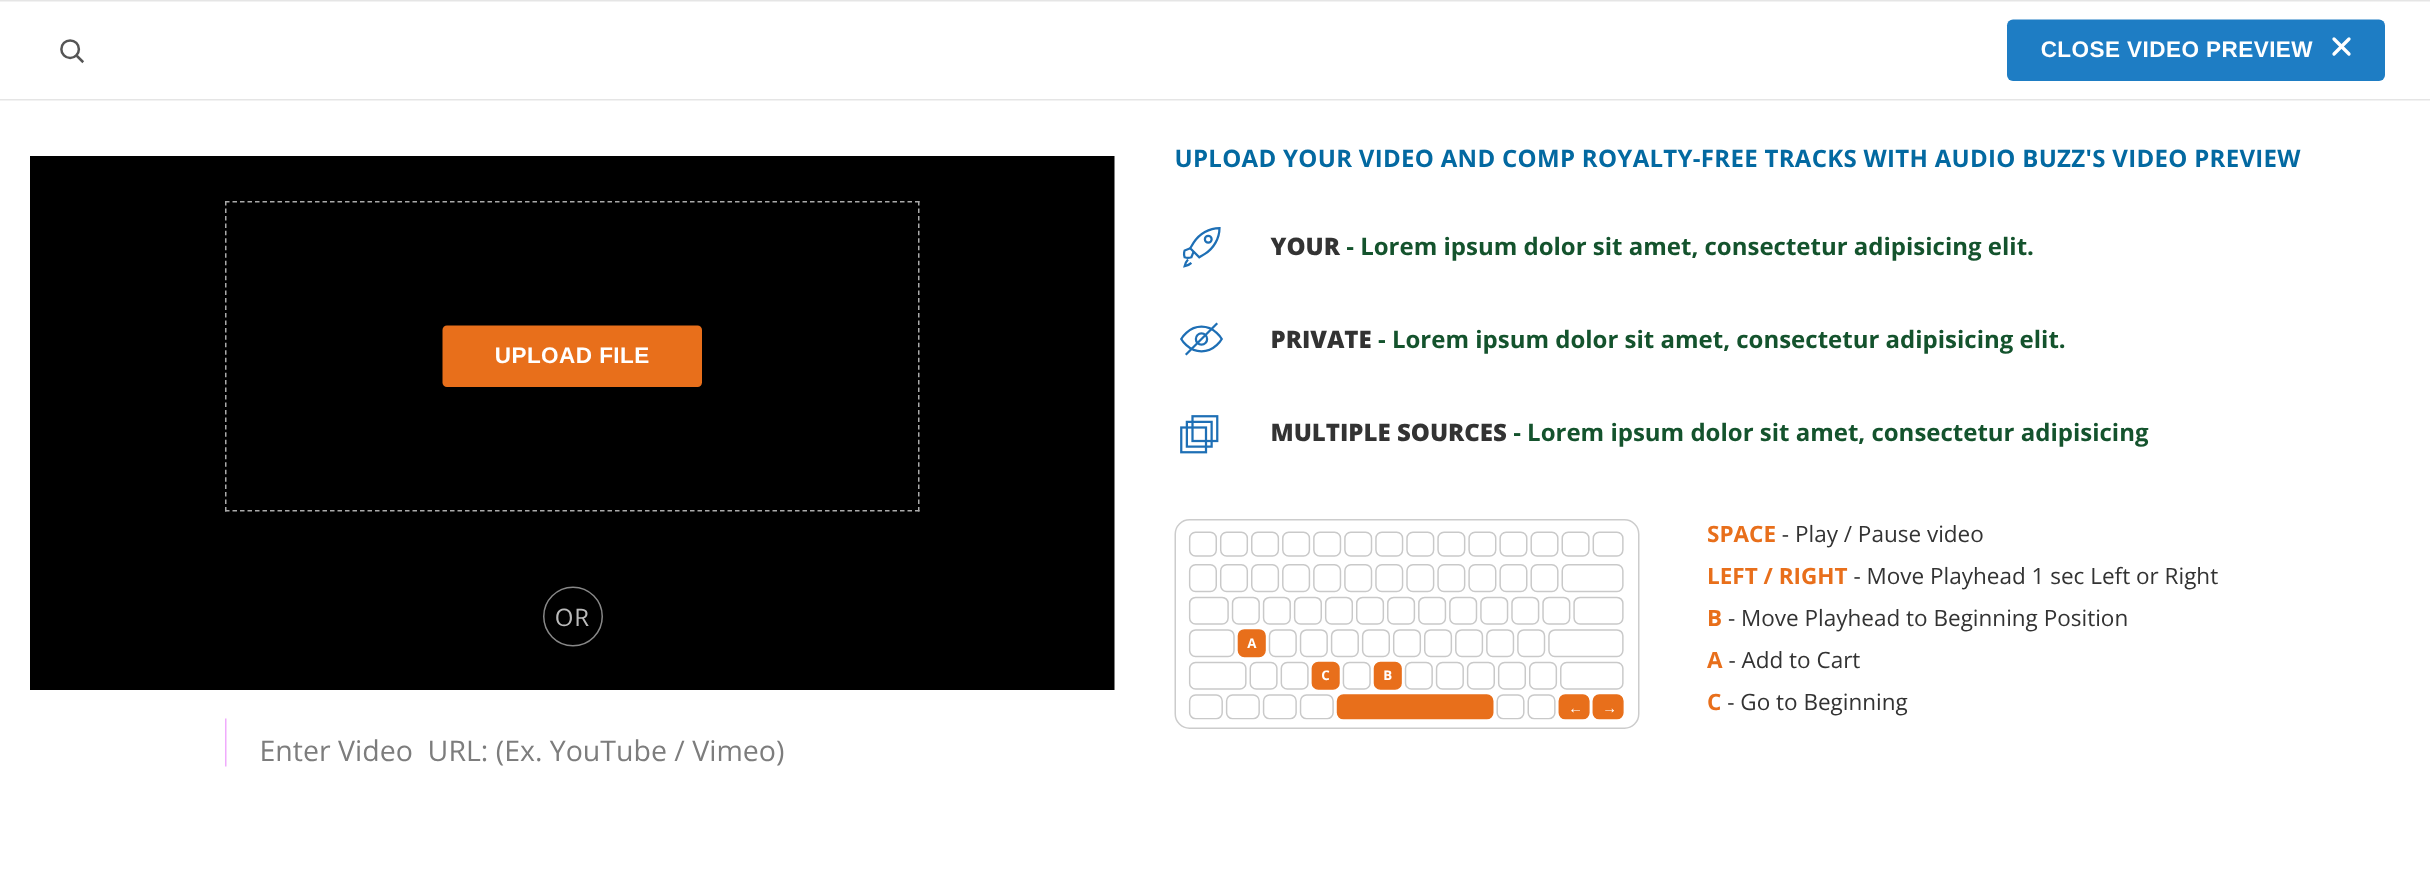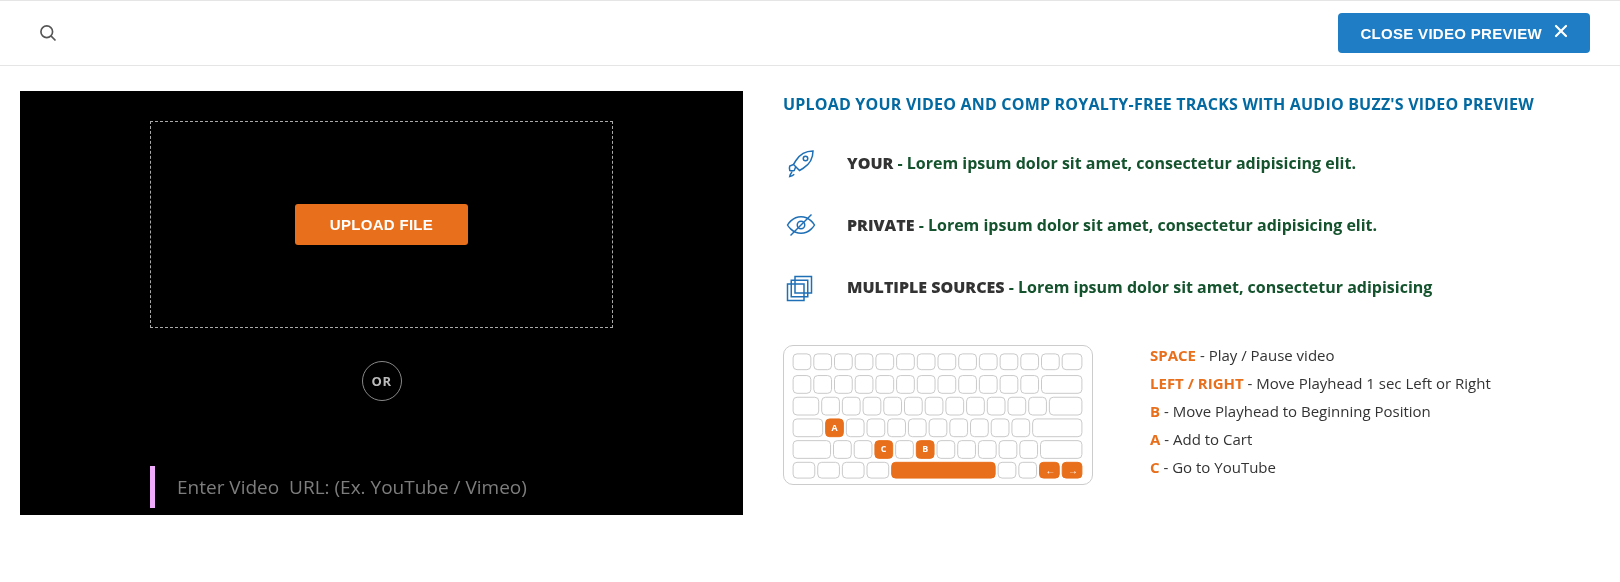--- a/index.html
+++ b/index.html
@@ -60,24 +60,25 @@
     font-size: 16px;
   }
   .main-row {
     display: flex;
     padding: 25px 30px 25px 20px;
     gap: 40px;
     align-items: flex-start;
   }
   .video-panel {
     width: 723px;
-    height: 424px;
+    height: 356px;
     background: #000;
     position: relative;
     flex-shrink: 0;
+    margin-top: 12px;
   }
   .drop-zone {
     position: absolute;
     left: 130px;
     right: 130px;
     top: 30px;
     height: 207px;
     border: 1.5px dashed #aaa;
     display: flex;
     align-items: center;
@@ -89,41 +90,40 @@
     border: none;
     font-weight: 700;
     font-size: 15px;
     padding: 12px 35px;
     border-radius: 3px;
     cursor: pointer;
     letter-spacing: 0.3px;
   }
   .or-sep {
     position: absolute;
-    top: 270px;
+    top: 287px;
     left: 50%;
     transform: translateX(-50%);
     width: 40px;
     height: 40px;
     border: 1px solid #888;
     border-radius: 50%;
     display:flex;
     align-items:center;
     justify-content:center;
     color:#bbb;
-    font-size:13px;
+    font-size:16px;
     letter-spacing:0.5px;
-    font-weight:bold;
   }
   .url-wrap {
     position: absolute;
     left: 130px;
     right: 130px;
     top: 375px;
-    border-left: 5px solid #f0abfc;
+    border-left: 1px solid #f0abfc;
     padding: 8px 0 8px 22px;
   }
   .url-input {
     background: transparent;
     border: none;
     outline: none;
     color: #aaa;
     font-size: 19px;
     width: 100%;
     font-family: inherit;
@@ -163,21 +163,21 @@
   .learn-line a { color:#1e6fb5; text-decoration: underline; font-weight:500; }
   .shortcut-row {
     display:flex;
     gap: 45px;
     margin-top: 40px;
     align-items:flex-start;
   }
   .kbd-svg { width: 310px; height: 140px; border:1px solid #ccc; border-radius:10px; flex-shrink:0;}
   .shortcut-col { font-size:15px; }
   .shortcut-title { font-weight:800; font-size:15px; margin-bottom:16px; color:#333; letter-spacing:0.2px;}
-  .shortcut-line { margin-bottom:8px;margin-left:12px; }
+  .shortcut-line { margin-bottom:8px; }
   .sc-key { color:#e86f1b; font-weight:700; }
   .sc-desc { color:#333; }
   
   .kbd-svg rect.key { fill:#fff; stroke:#c9c9c9; stroke-width:1; rx:4; ry:4; }
   .kbd-svg rect.hot { fill:#e86f1b; stroke:#e86f1b; }
   .kbd-svg text { font-size:9px; fill:#fff; font-weight:700; font-family:inherit; }
   .kbd-svg .arrow { fill:#fff; font-size:10px; }
 </style>
 </head>
 <body>
@@ -336,17 +336,17 @@
           <text class="arrow" x="264" y="130">←</text>
         <rect class="key hot" x="281" y="118" width="20" height="16"></rect>
           <text class="arrow" x="287" y="130">→</text>
       </svg>
 
       <div class="shortcut-col">
         <div class="shortcut-line"><span class="sc-key">SPACE</span><span class="sc-desc"> -  </span><span class="sc-desc">Play / Pause video</span></div>
         <div class="shortcut-line"><span class="sc-key">LEFT / RIGHT</span><span class="sc-desc"> - </span><span class="sc-desc">Move Playhead 1 sec Left or Right</span></div>
         <div class="shortcut-line"><span class="sc-key">B</span><span class="sc-desc"> - </span><span class="sc-desc">Move Playhead to Beginning Position</span></div>
         <div class="shortcut-line"><span class="sc-key">A</span><span class="sc-desc"> - </span><span class="sc-desc">Add to Cart</span></div>
-        <div class="shortcut-line"><span class="sc-key">C</span><span class="sc-desc"> - </span><span class="sc-desc">Go to YouTube</span></div>
+        <div class="shortcut-line"><span class="sc-key">C</span><span class="sc-desc"> - </span><span class="sc-desc">Go to Beginning</span></div>
       </div>
     </div>
   </div>
 </div>
 
 </body></html>

